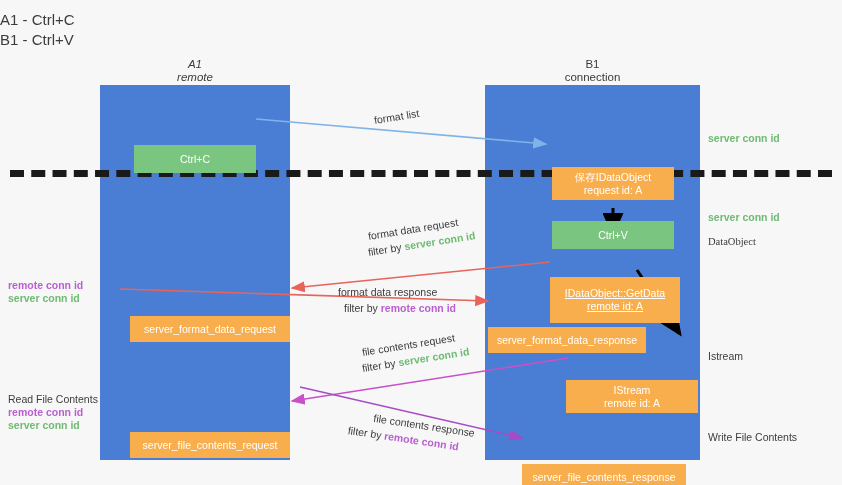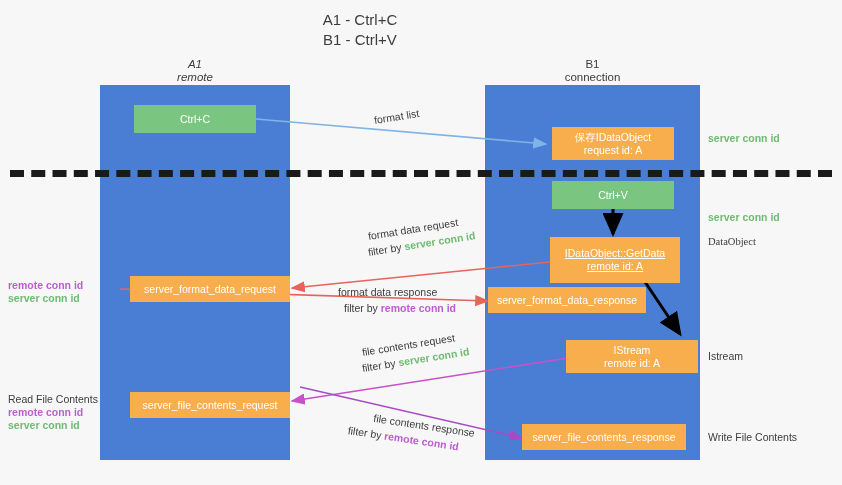--- a/index.html
+++ b/index.html
@@ -14,21 +14,20 @@
     background: #f7f7f7;
     font-family: "Liberation Sans", sans-serif;
     overflow: hidden;
   }
   .abs { position: absolute; }
 
   
   #title {
     left: 0; top: 10px;
     width: 720px;
-    text-align: center;
     font-size: 15px;
     line-height: 20px;
     color: #3c3c3c;
     white-space: pre;
   }
 
   
   .col-head {
     text-align: center;
     font-size: 11.5px;
@@ -61,20 +60,21 @@
     display: flex;
     flex-direction: column;
     align-items: center;
     justify-content: center;
     color: #ffffff;
     font-size: 10.5px;
     line-height: 13px;
     text-align: center;
     white-space: pre;
     padding: 2px 4px;
+    margin-top: 40px;
   }
   .node.green { background: #7ac57f; }
   .node.orange { background: #f9ae4d; }
 
   
   .annot {
     font-size: 10.5px;
     line-height: 13px;
     white-space: pre;
     color: #3c3c3c;

